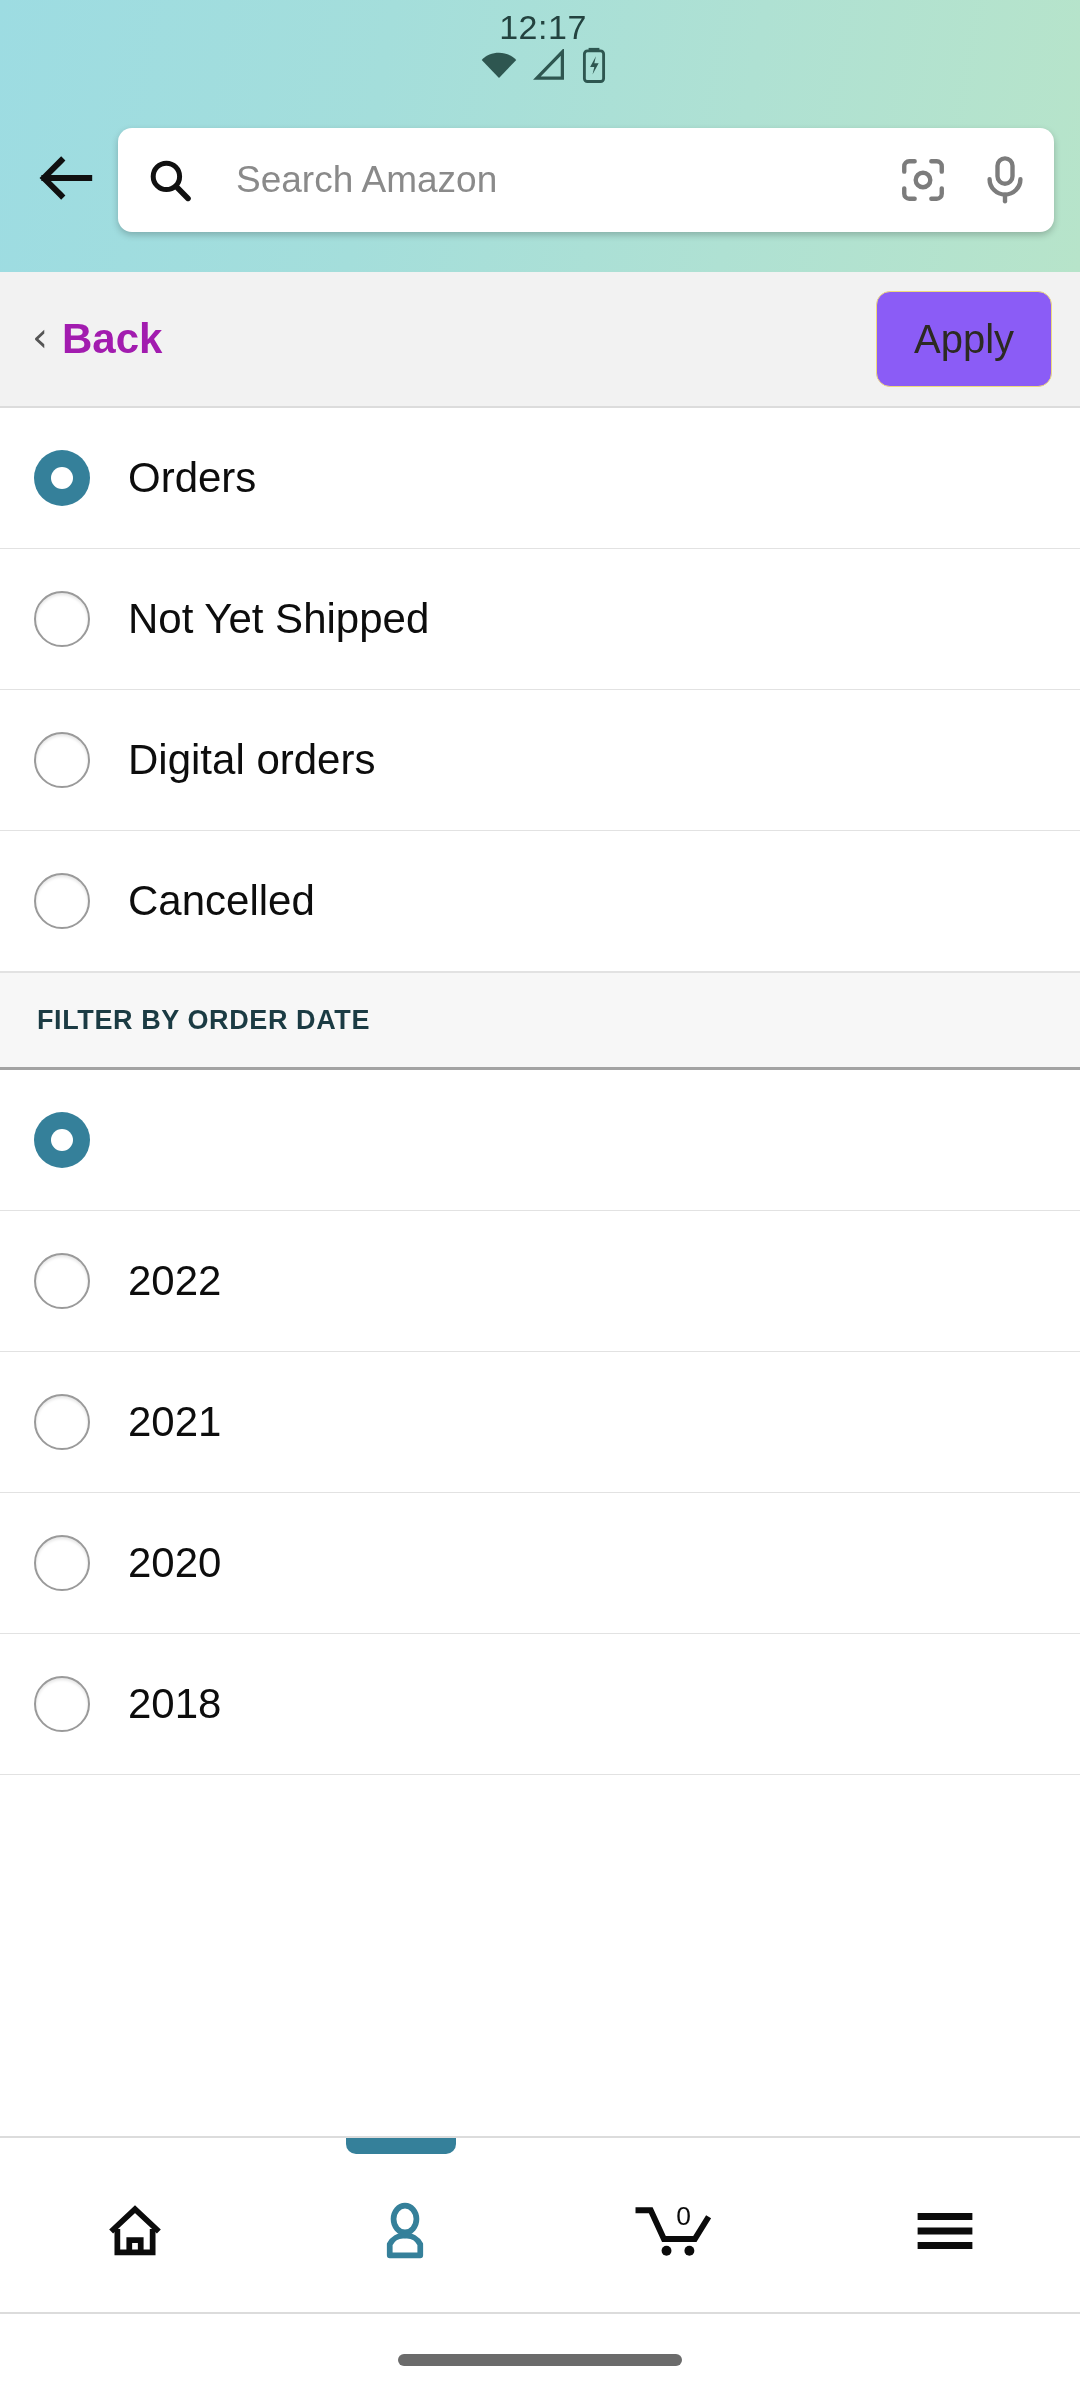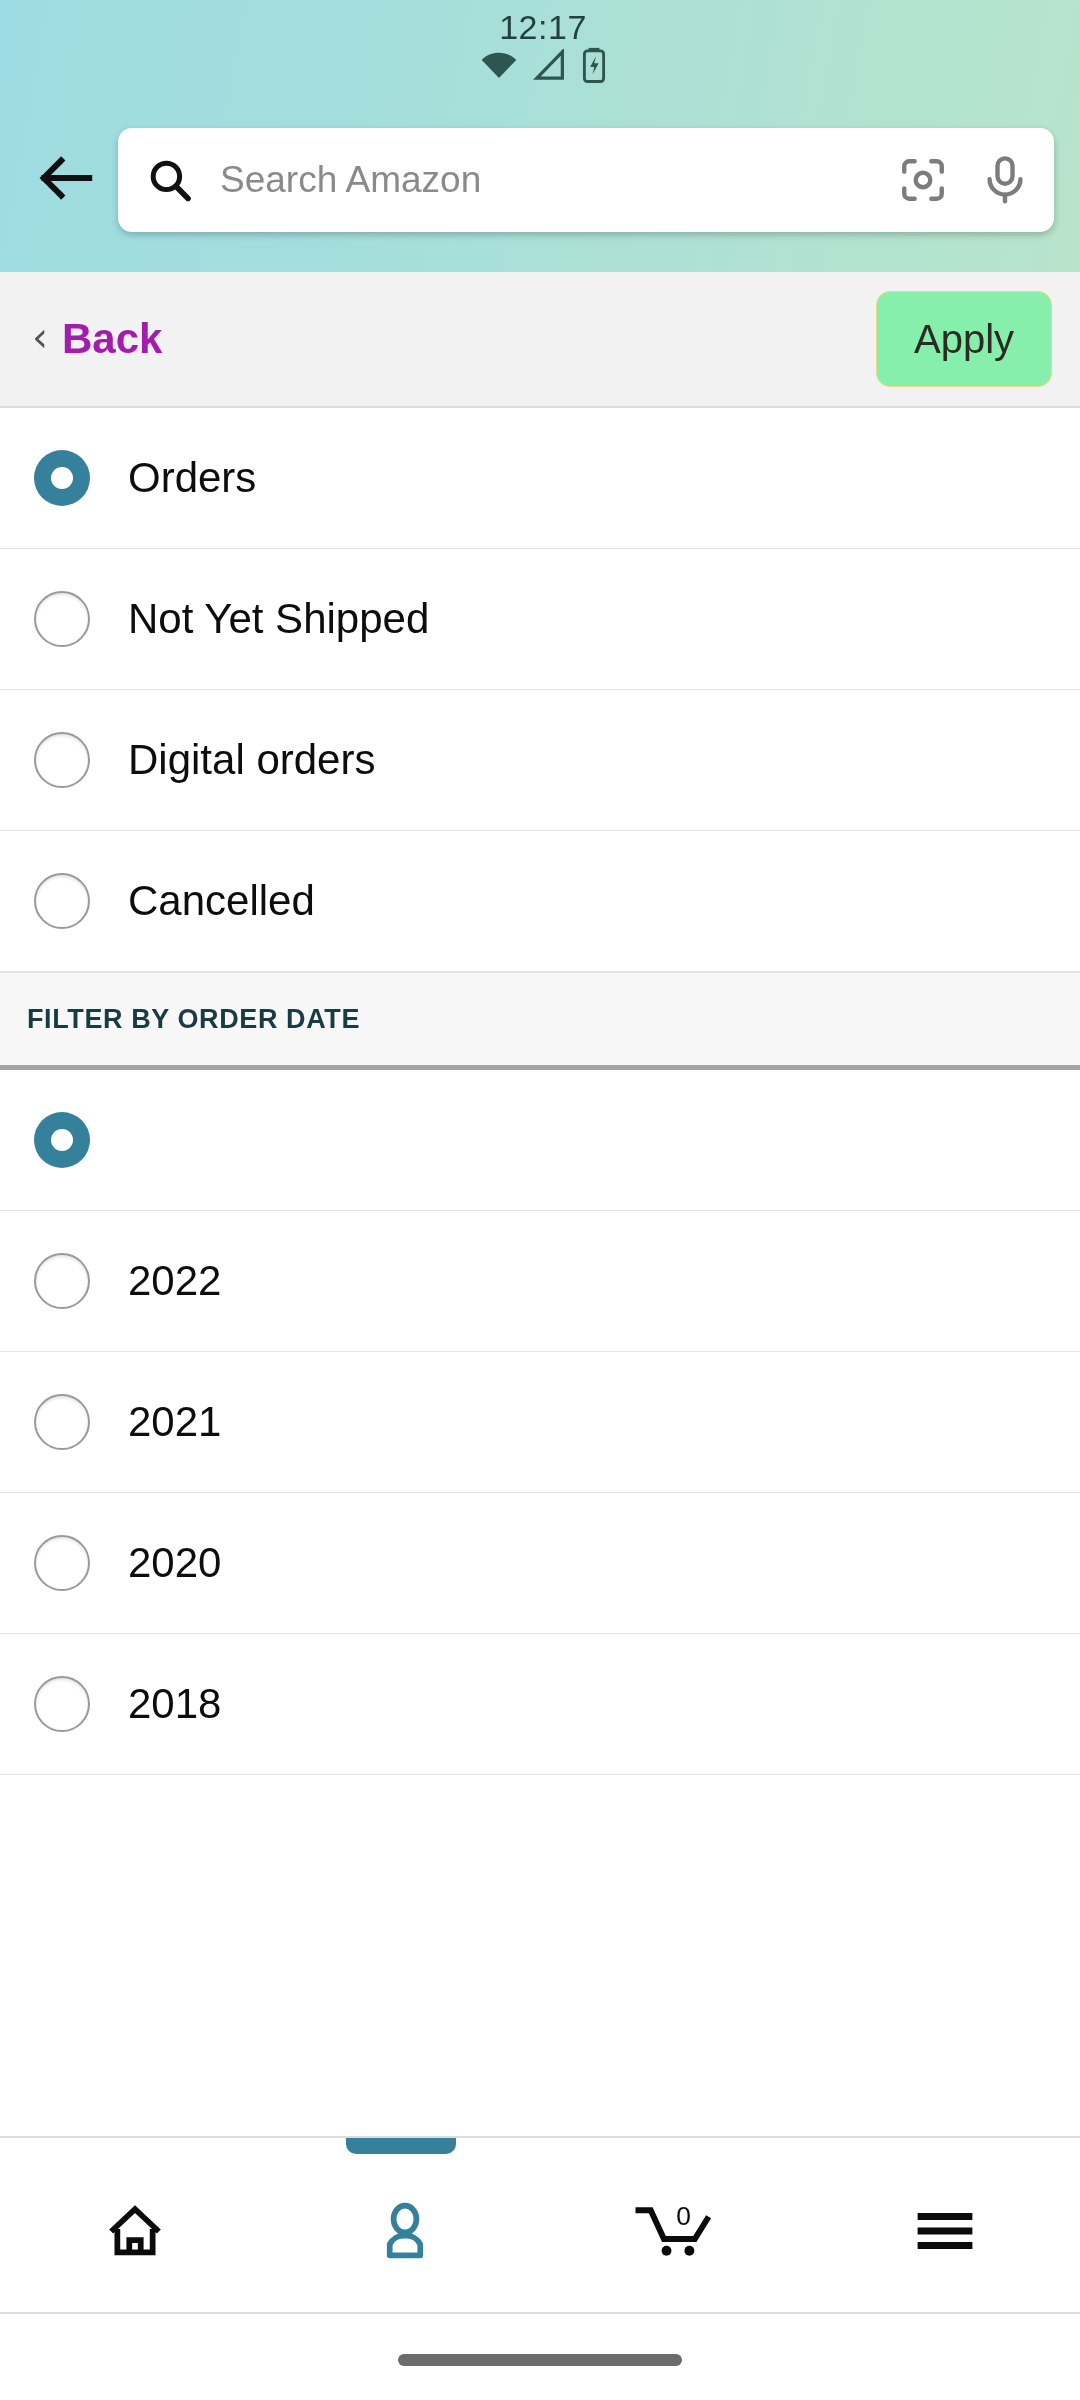--- a/index.html
+++ b/index.html
@@ -41,21 +41,21 @@
   .searchbar{
     flex:1 1 auto; height:104px; background:#ffffff;
     border-radius:14px;
     display:flex; align-items:center;
     padding:0 26px 0 28px;
     box-shadow:0 3px 7px rgba(0,0,0,0.22);
     margin-left:4px;
   }
   .search-placeholder{
     flex:1 1 auto;
-    font-size:37px; color:#8a8a8a; margin-left:26px;
+    font-size:37px; color:#8a8a8a; margin-left:42px;
     font-family:"Liberation Sans", sans-serif;
     white-space:nowrap; overflow:hidden;
   }
   .search-ico{ flex:0 0 auto; display:flex; align-items:center; justify-content:center; }
   .search-ico.cam{ margin-right:34px; }
 
   
   .filterbar{
     position:absolute; top:272px; left:0; width:1080px; height:136px;
     background:#f2f2f2;
@@ -64,21 +64,21 @@
     border-bottom:2px solid #dcdcdc;
     z-index:1;
   }
   .back-link{ display:flex; align-items:center; gap:14px; }
   .back-chevron{ color:#555; font-size:40px; line-height:1; margin-top:-4px; }
   .back-text{
     font-size:42px; font-weight:bold; color:#a21caf;
     font-family:"Liberation Sans", sans-serif;
   }
   .apply-btn{
-    background:#86efac; border:1px solid #eed97e;
+    background:#8b5cf6; border:1px solid #eed97e;
     border-radius:14px;
     width:176px; height:96px;
     display:flex; align-items:center; justify-content:center;
     font-size:40px; color:#2c2a22;
     font-family:"Liberation Sans", sans-serif;
   }
 
   
   .list{
     position:absolute; top:408px; left:0; width:1080px;
@@ -107,23 +107,23 @@
   .radio.sel::after{
     content:""; width:22px; height:22px; border-radius:50%;
     background:#ffffff;
   }
   .row-label{
     font-size:42px; color:#0d0d0d; margin-left:38px;
     font-family:"Liberation Sans", sans-serif;
   }
   .section-head{
     height:98px; background:#f7f7f7;
-    display:flex; align-items:center; padding-left:27px;
+    display:flex; align-items:center; padding-left:37px;
     border-top:1px solid #e2e2e2;
-    border-bottom:5px solid #a3a3a3;
+    border-bottom:3px solid #a3a3a3;
   }
   .section-head span{
     font-size:27px; font-weight:bold; color:#1b3b43;
     letter-spacing:.6px;
     font-family:"Liberation Sans", sans-serif;
   }
 
   
   .navzone{
     position:absolute; bottom:0; left:0; width:1080px; height:264px;

